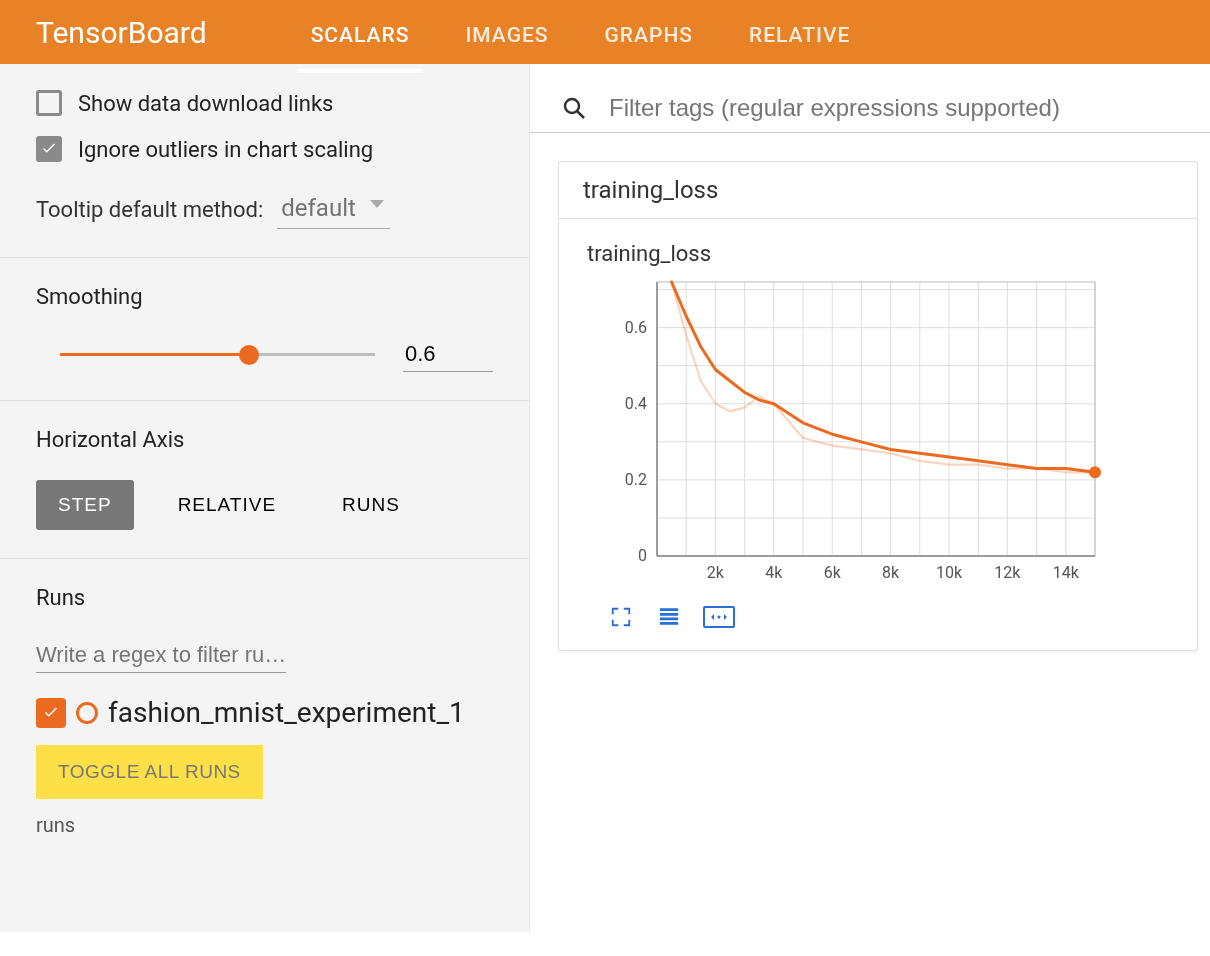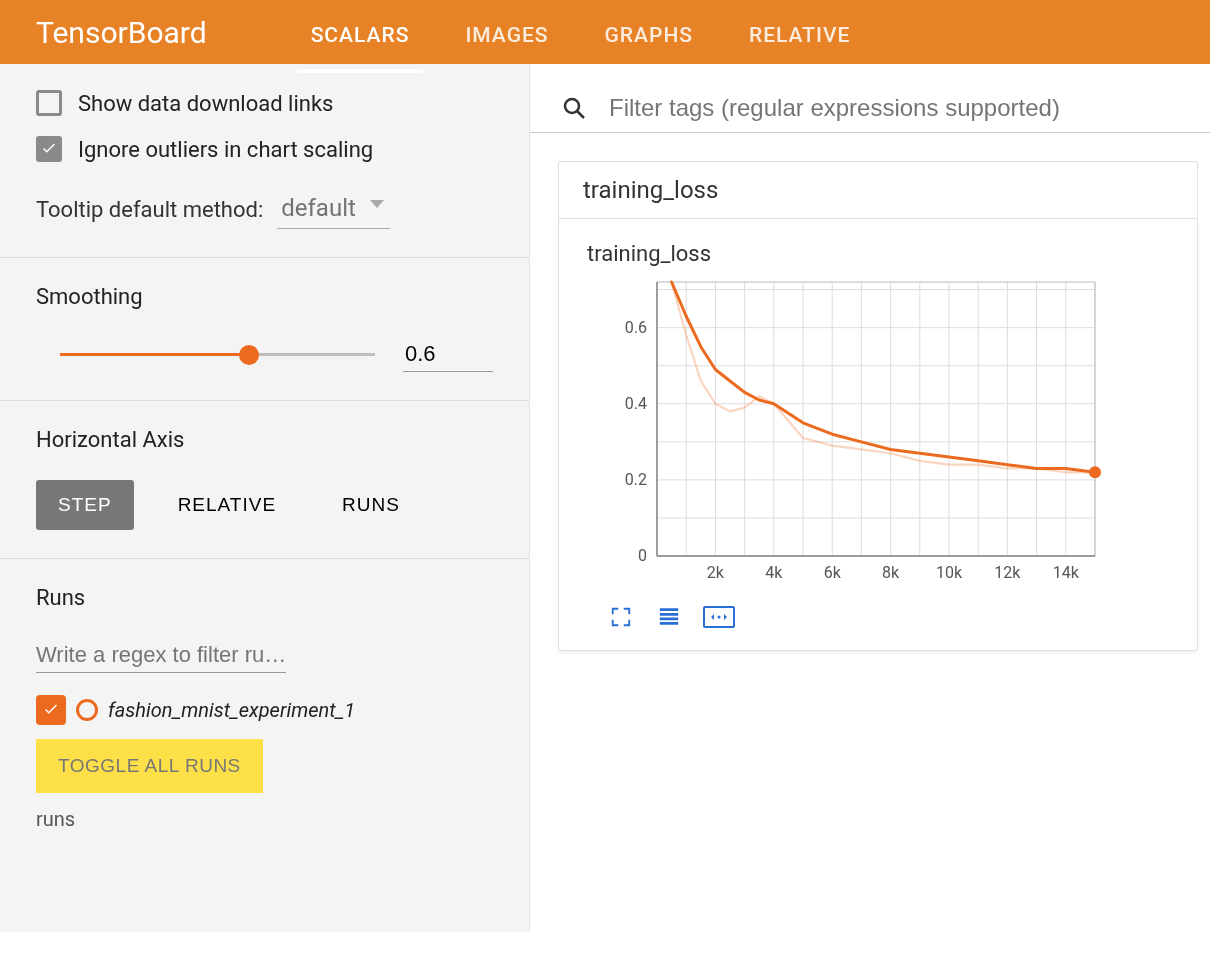--- a/index.html
+++ b/index.html
@@ -135,21 +135,21 @@
     width: 30px; height: 30px;
     background: #ec6a1f; border-radius: 4px;
     display: flex; align-items: center; justify-content: center;
     color: #fff;
   }
   .run-ring {
     width: 22px; height: 22px;
     border: 3px solid #ec6a1f;
     border-radius: 50%;
   }
-  .run-name { font-size: 20px; line-height: 1.3; color: #222; max-width: 180px; font-style: italic; }
+  .run-name { font-size: 28px; line-height: 1.3; color: #222; max-width: 180px; }
   .toggle-all {
     background: #fde047; border: none;
     color: #777; font-size: 19px;
     letter-spacing: 0.5px;
     padding: 16px 22px;
     cursor: pointer;
     margin-bottom: 14px;
   }
   .runs-footer { font-size: 20px; color: #555; }
   

